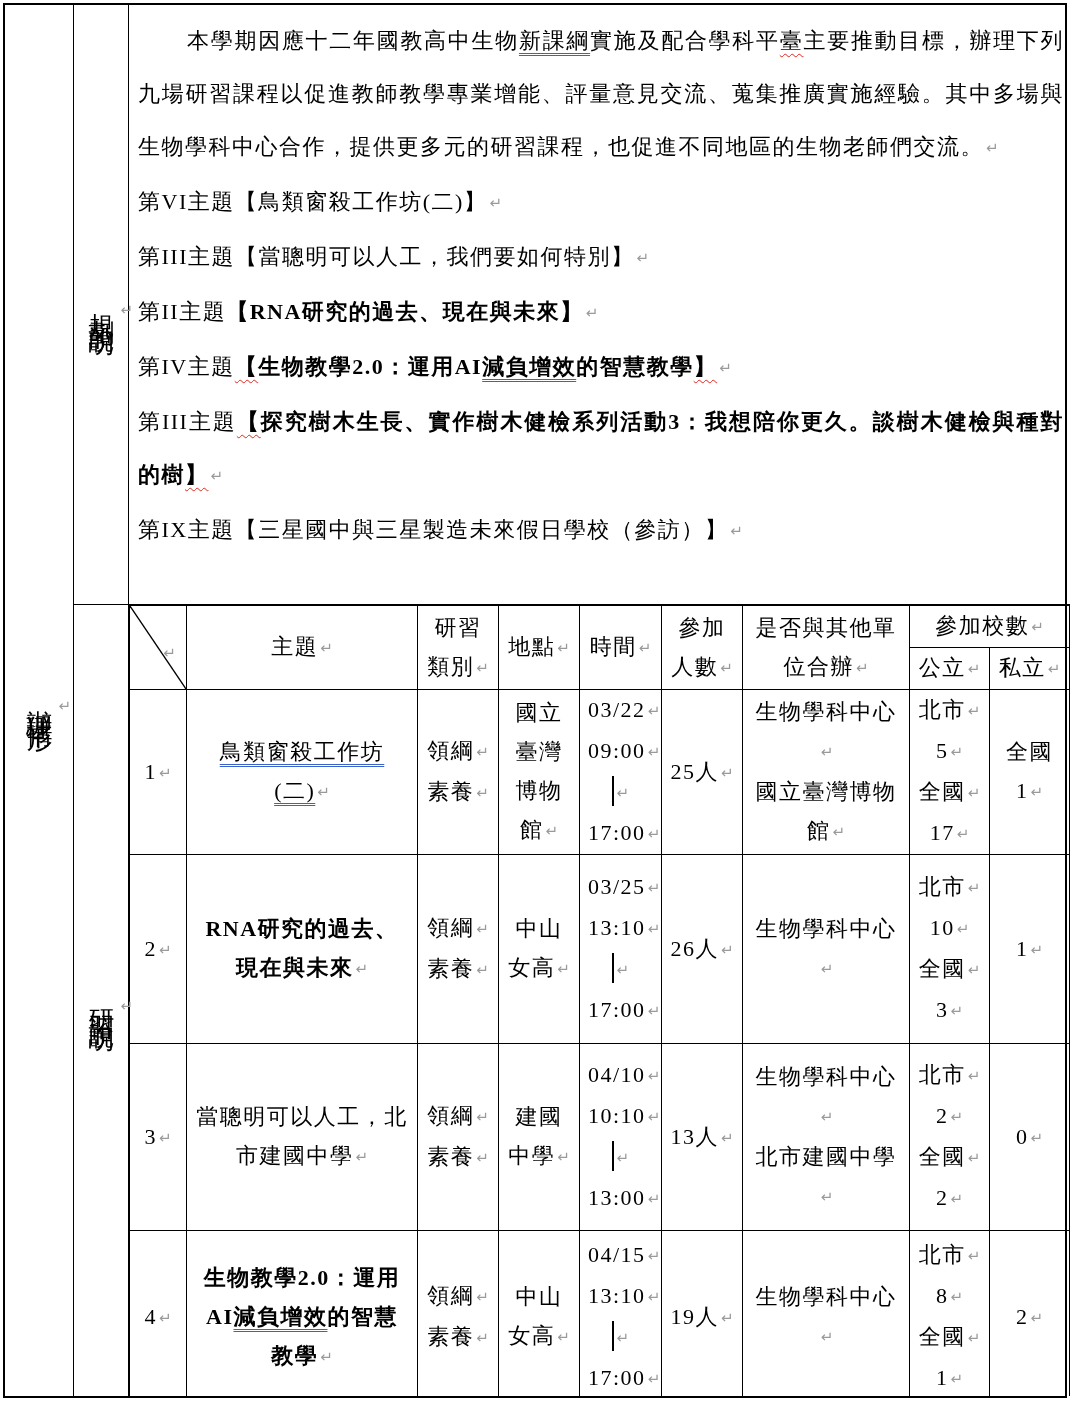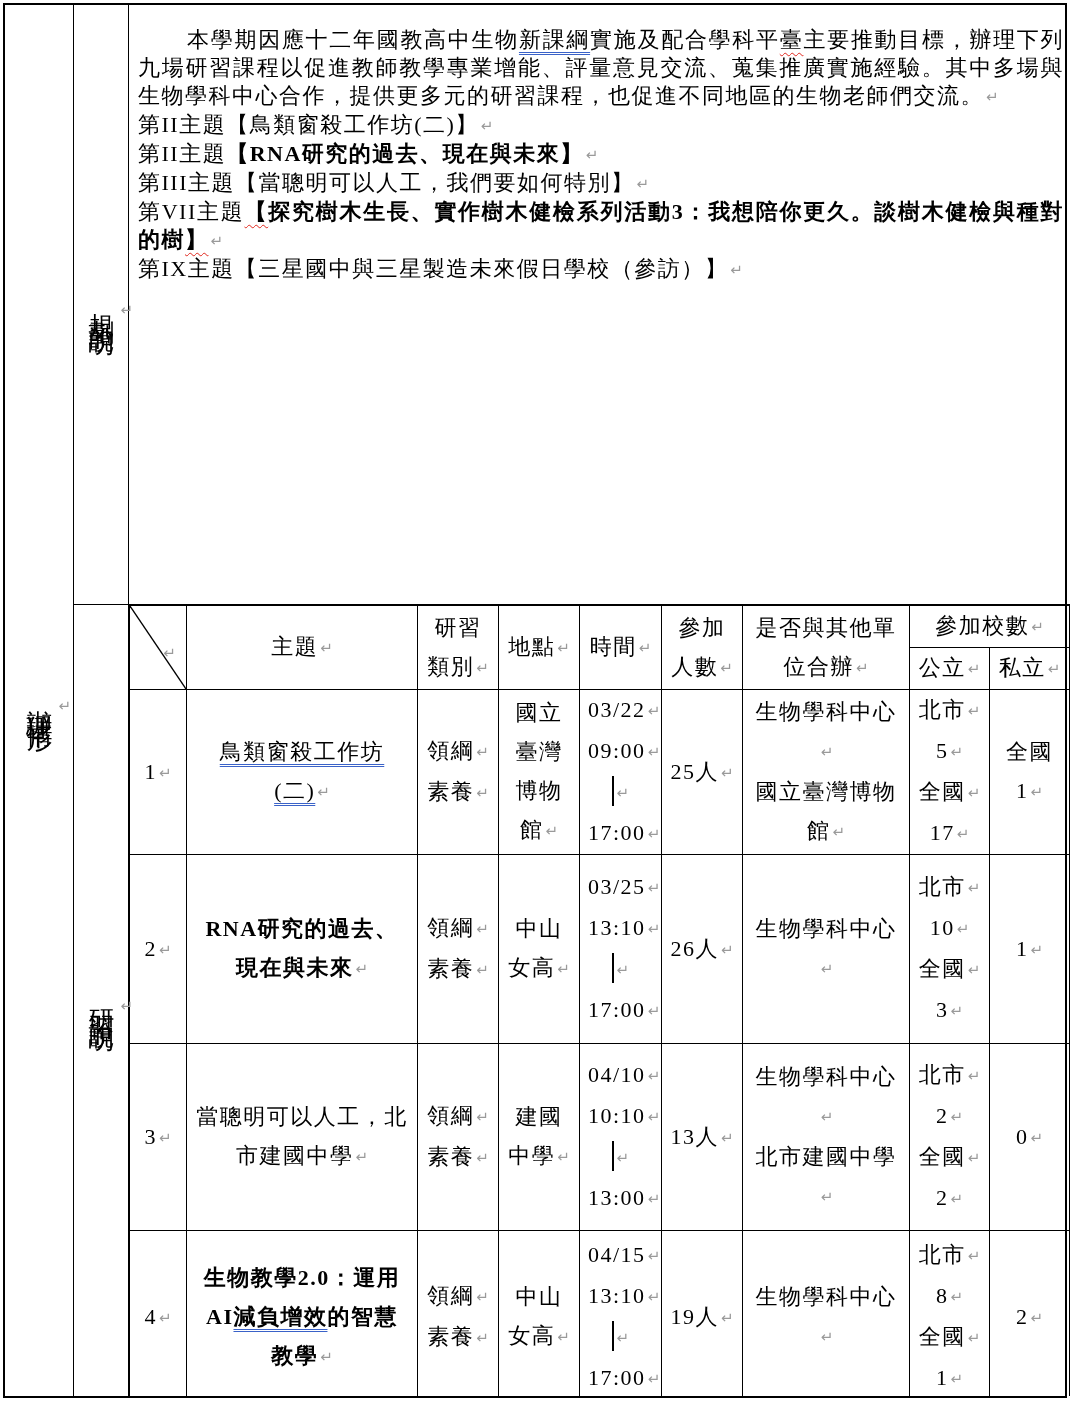--- a/index.html
+++ b/index.html
@@ -52,23 +52,23 @@
   }
   .vpc{position:absolute;right:-19px;bottom:-2px;}
 
   .main{flex:1;display:flex;flex-direction:column;box-sizing:border-box;}
 
   
   .planning{
     height:600px;flex:0 0 600px;
     border-bottom:1.5px solid #000;
     box-sizing:border-box;
-    padding:21px 6px 0 9px;
+    padding:9px 6px 0 9px;
     font-size:22px;
-    line-height:28px;
+    line-height:53px;
     letter-spacing:1.5px;
     overflow:hidden;
   }
   .para{margin:0;text-align:justify;text-justify:inter-character;}
   .para.indent{text-indent:49px;}
 
   
   .b{font-weight:bold;text-align:right;}
   .link{
     text-decoration-line:underline;
@@ -161,24 +161,25 @@
         <div class="vwrap">
           <div class="vtext">研習說明</div>
           <span class="pc vpc">↵</span>
         </div>
       </div>
     </div>
 
     <div class="main">
       <div class="planning">
           <div class="para indent"><span>本學期因應十二年國教高中生物</span><span class="link">新課綱</span><span>實施及配合學科平</span><span class="sq">臺</span><span>主要推動目標，辦理下列九場研習課程以促進教師教學專業增能、評量意見交流、蒐集推廣實施經驗。其中多場與生物學科中心合作，提供更多元的研習課程，也促進不同地區的生物老師們交流。</span><span class="pc">↵</span></div>
-          <div class="para"><span>第II主題【鳥類窗殺工作坊(二)】</span><span class="pc">↵</span></div>
+          <div class="para"><span>第VI主題【鳥類窗殺工作坊(二)】</span><span class="pc">↵</span></div>
+          <div class="para"><span>第III主題【當聰明可以人工，我們要如何特別】</span><span class="pc">↵</span></div>
           <div class="para"><span>第II主題</span><span class="b">【RNA研究的過去、現在與未來】</span><span class="pc">↵</span></div>
-          <div class="para"><span>第III主題【當聰明可以人工，我們要如何特別】</span><span class="pc">↵</span></div>
-          <div class="para"><span>第VII主題</span><span class="b sq">【</span><span class="b">探究樹木生長、實作樹木健檢系列活動3：我想陪你更久。談樹木健檢與種對的樹</span><span class="b sq">】</span><span class="pc">↵</span></div>
+          <div class="para"><span>第IV主題</span><span class="b sq">【</span><span class="b">生物教學2.0：運用AI</span><span class="b link">減負增效</span><span class="b">的智慧教學</span><span class="b sq">】</span><span class="pc">↵</span></div>
+          <div class="para"><span>第III主題</span><span class="b sq">【</span><span class="b">探究樹木生長、實作樹木健檢系列活動3：我想陪你更久。談樹木健檢與種對的樹</span><span class="b sq">】</span><span class="pc">↵</span></div>
           <div class="para"><span>第IX主題【三星國中與三星製造未來假日學校（參訪）】</span><span class="pc">↵</span></div>
         </div>
 
       <div class="tablewrap">
         <table class="grid">
           <colgroup>
             <col style="width:57px">
               <col style="width:231px">
               <col style="width:81px">
             <col style="width:81px">

